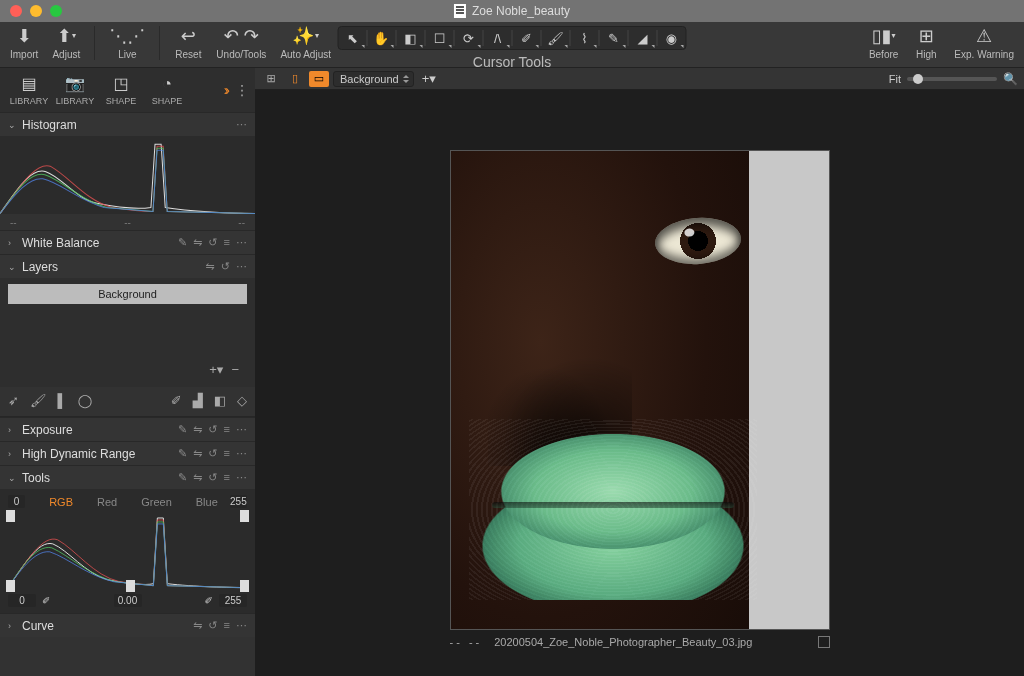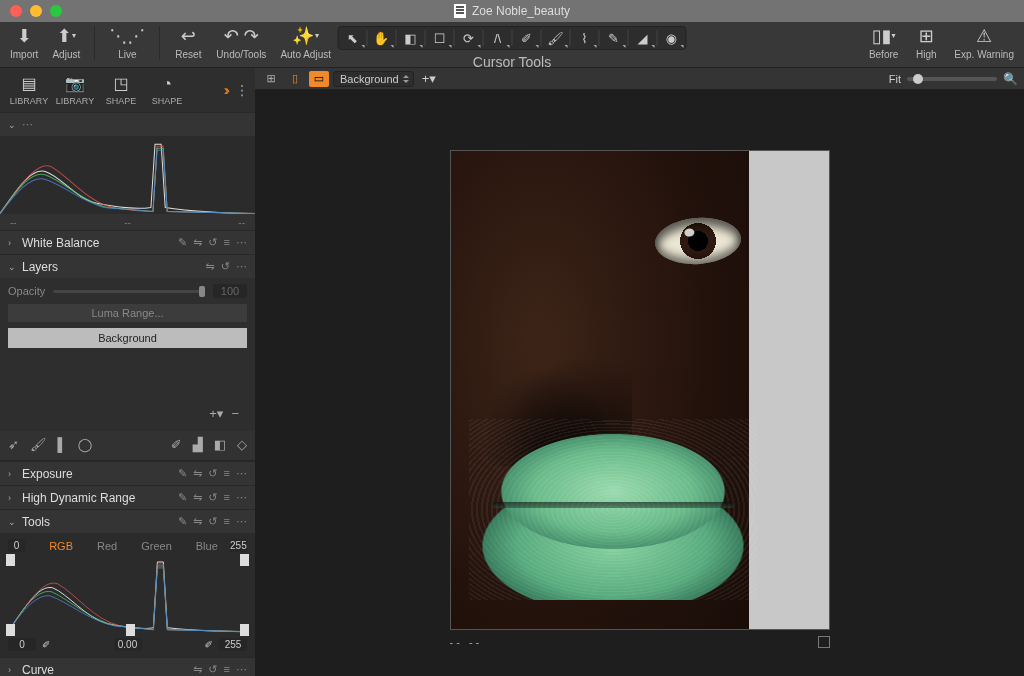--- a/index.html
+++ b/index.html
@@ -264,20 +264,21 @@
     <div class="tt-overflow">
       <span class="chevrons">››</span>
       <span class="vdots">⋮</span>
     </div>
   </div>
 
   <div class="panels">
 
     <div class="panel-head">
       <span class="caret">⌄</span>
+      <span class="title">Histogram</span>
       <span class="hicons">
           <span>⋯</span>
         </span>
     </div>
     <div class="histbox">
       <svg class="histcurve" viewBox="0 0 250 78" preserveAspectRatio="none">
         <path d="M0,76 C15,55 30,30 45,35 C60,40 75,62 95,66 C115,70 135,72 148,70 L152,8 L158,8 L162,70 C185,74 230,76 250,76" fill="none" stroke="#dddddd" stroke-width="1"></path>
         <path d="M0,76 C18,52 35,24 50,30 C68,40 85,64 110,70 C135,74 150,74 150,74 L154,10 L160,10 L164,74 L250,76" fill="none" stroke="#e05050" stroke-width="1" opacity="0.8"></path>
         <path d="M0,76 C12,60 28,34 44,38 C62,44 80,64 105,70 L150,74 L154,12 L160,12 L164,74 L250,76" fill="none" stroke="#50c060" stroke-width="1" opacity="0.8"></path>
         <path d="M0,76 C10,64 26,40 42,42 C60,46 78,64 102,70 L150,74 L154,14 L160,14 L164,74 L250,76" fill="none" stroke="#5080e0" stroke-width="1" opacity="0.8"></path>
@@ -304,26 +305,20 @@
     <div class="panel-head">
       <span class="caret">⌄</span>
       <span class="title">Layers</span>
       <span class="hicons">
         <span>⇋</span>
         <span>↺</span>
         <span>⋯</span>
       </span>
     </div>
     <div class="layers-body">
-      <div class="opacity-row">
-        <span>Opacity</span>
-        <div class="op-slider"></div>
-        <div class="op-val">100</div>
-      </div>
-      <div class="luma-btn">Luma Range...</div>
       <div class="layer-item">Background</div>
       <div style="height:50px"></div>
       <div class="layers-foot">
         <span></span>
         <div class="lf-right">
           <span>+▾</span>
           <span>−</span>
         </div>
       </div>
     </div>
@@ -423,15 +418,16 @@
 
 <div class="canvas">
   <div class="photo">
     <div class="greystrip"></div>
     <div class="nose"></div>
     <div class="eye"></div>
     <div class="lips"></div>
   </div>
   <div class="canvas-footer">
     <span class="dashes">--   --</span>
+    <span>20200504_Zoe_Noble_Photographer_Beauty_03.jpg</span>
     <span class="flag"></span>
   </div>
 </div>
 
 </body></html>

